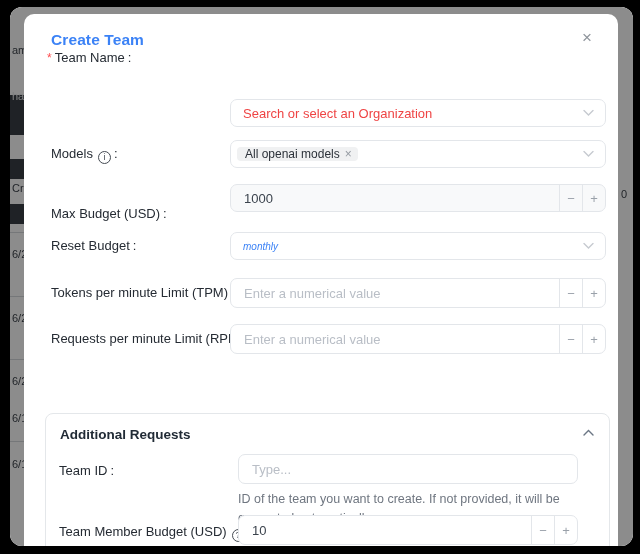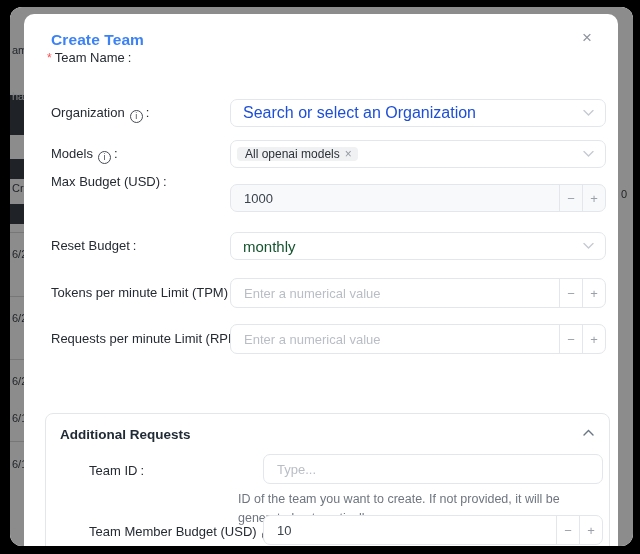--- a/index.html
+++ b/index.html
@@ -32,22 +32,22 @@
   .icon-circle { display:inline-block; width:13px; height:13px; border:1px solid #454b53;
                  border-radius:50%; font-size:9px; line-height:11px; text-align:center;
                  color:#454b53; margin-left:5px; vertical-align:-2px; font-style:normal; }
 
   .ctl { position:absolute; left:206px; width:376px; }
   .input-blue { height:30px; width:100%; background:#e8f0fe; border:none; border-radius:8px;
                 padding:0 14px; font-size:13px; color:#1f2937; outline:none;
                 font-family:"Liberation Sans", sans-serif; }
   .select-box { height:28px; border:1px solid #e3e6ea; border-radius:7px; background:#fff;
                 display:flex; align-items:center; padding:0 12px; position:relative; }
-  .select-placeholder { font-size:16px; color:#1d4ed8; }
-  .select-value { font-size:15px; color:#14532d; }
+  .select-placeholder { font-size:13px; color:#ef4444; }
+  .select-value { font-size:10px; color:#3b82f6;font-style:italic; }
   .chev { position:absolute; right:11px; top:50%; transform:translateY(-50%); }
   .tag { background:#f0f1f2; border-radius:4px; height:14px; display:inline-flex;
          align-items:center; padding:0 6px 0 8px; font-size:12px; color:#2b3139; margin-left:-6px; }
   .tag-x { color:#949aa1; font-size:12px; margin-left:5px; cursor:pointer; }
 
   .numgrp { height:30px; border:1px solid #e3e6ea; border-radius:7px; background:#fff;
             display:flex; overflow:hidden; }
   .numgrp.h28 { height:28px; }
   .numgrp.filled { background:#f8f9fa; }
   .numgrp input { flex:1; border:none; outline:none; background:transparent; padding:0 13px;
@@ -56,22 +56,22 @@
   .num-btn { width:23px; border-left:1px solid #e3e6ea; display:flex; align-items:center;
              justify-content:center; font-size:13px; color:#9aa1aa; cursor:pointer;
              background:transparent; }
   input::placeholder { color:#b9bec6; opacity:1; }
 
   .addl-box { position:absolute; left:21px; top:399px; width:565px; height:142px;
               border:1px solid #e4e7ea; border-radius:8px; background:#fff; }
   .addl-title { position:absolute; left:14px; top:13px; font-size:13.5px; font-weight:700;
                 color:#212b36; }
   .addl-chev { position:absolute; right:15px; top:15px; cursor:pointer; }
-  .addl-label { position:absolute; left:13px; font-size:13px; color:#252b33;margin-left:30px; }
-  .addl-ctl { position:absolute; left:192px; width:340px;margin-left:25px; }
+  .addl-label { position:absolute; left:13px; font-size:13px; color:#252b33; }
+  .addl-ctl { position:absolute; left:192px; width:340px; }
   .plain-input { height:30px; width:100%; border:1px solid #e3e6ea; border-radius:7px;
                  padding:0 13px; font-size:13px; color:#3b434d; outline:none; background:#fff;
                  font-family:"Liberation Sans", sans-serif; }
   .help-text { position:absolute; left:192px; top:76px; width:358px; font-size:12.5px;
                line-height:19px; color:#6f7680; }
 </style>
 </head>
 <body>
 
 <div class="window">
@@ -99,23 +99,20 @@
 
   <div class="modal">
 
     <div class="modal-title">Create Team</div>
     <div class="modal-close">×</div>
 
     <div class="row-label with-req" style="top:36px;">
       <span class="req">*</span><span>Team Name</span><span class="colon">:</span>
     </div>
 
-    <div class="row-label" style="top:91px;">
-      <span>Organization</span><span class="icon-circle">i</span><span class="colon">:</span>
-    </div>
     <div class="ctl" style="top:85px;">
       <div class="select-box">
         <span class="select-placeholder">Search or select an Organization</span>
         <svg class="chev" width="11" height="7" viewBox="0 0 11 7">
             <path d="M1 1l4.5 4.5L10 1" fill="none" stroke="#c6cad0" stroke-width="1.4" stroke-linecap="round"></path>
           </svg>
       </div>
     </div>
 
     <div class="row-label" style="top:132px;">
@@ -126,21 +123,21 @@
         <span class="tag">
           <span>All openai models</span>
           <span class="tag-x">×</span>
         </span>
         <svg class="chev" width="11" height="7" viewBox="0 0 11 7">
             <path d="M1 1l4.5 4.5L10 1" fill="none" stroke="#c6cad0" stroke-width="1.4" stroke-linecap="round"></path>
           </svg>
       </div>
     </div>
 
-    <div class="row-label" style="top:160px;text-align:right;">
+    <div class="row-label" style="top:192px;text-align:right;">
       <span>Max Budget (USD)</span><span class="colon">:</span>
     </div>
     <div class="ctl" style="top:170px;">
       <div class="numgrp h28 filled">
         <input value="1000" style="">
         <div class="num-btn">−</div>
         <div class="num-btn">+</div>
       </div>
     </div>
 

